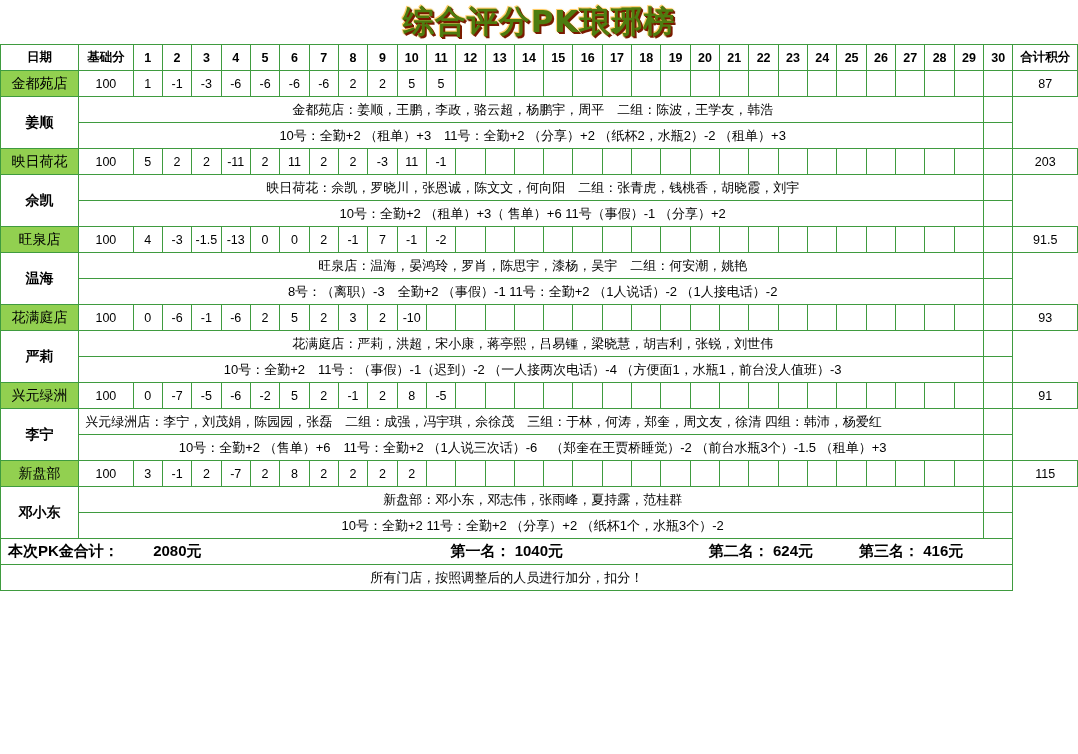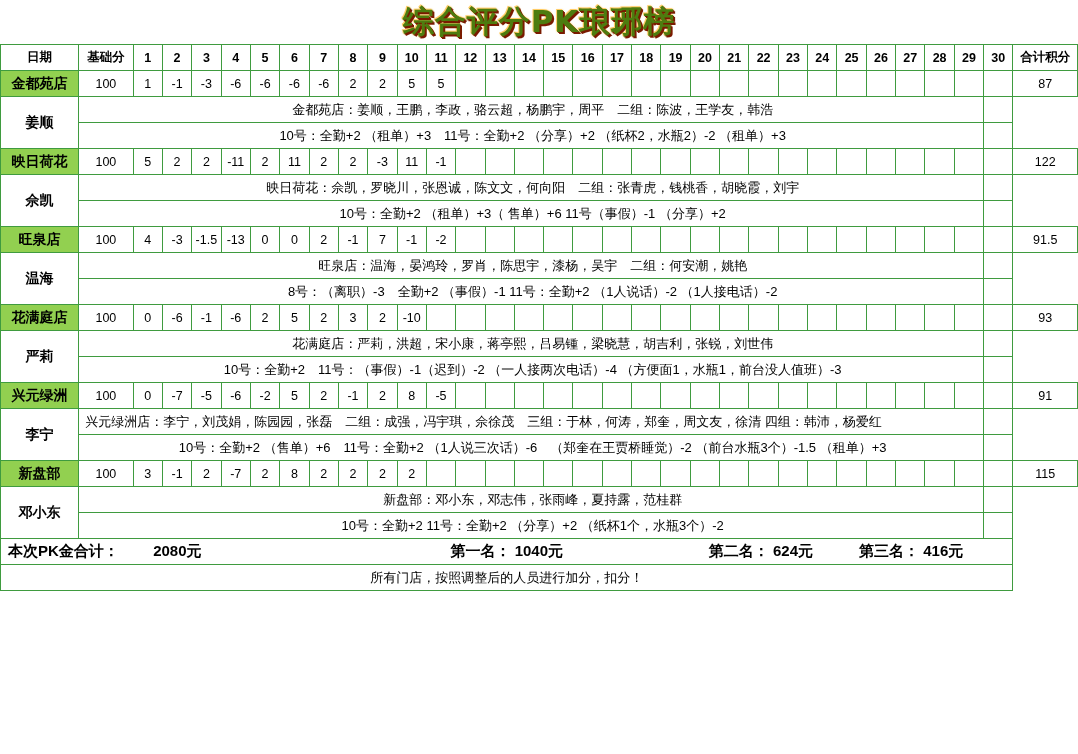--- a/index.html
+++ b/index.html
@@ -62,21 +62,21 @@
     font-weight: bold;
     font-size: 12.5px;
   }
   .greenrow td {
     background: #92d050;
   }
   .greenrow td.scorecell {
     font-weight: normal;
   }
   .namecell {
-    font-weight: bold;
+    font-weight: normal;
     font-size: 14px;
     background: #92d050 !important;
   }
   .whitename {
     font-weight: bold;
     font-size: 14px;
     background: #ffffff !important;
     margin-left: 8px;
   }
   .detail {
@@ -269,21 +269,21 @@
       <td class="scorecell"></td>
       <td class="scorecell"></td>
       <td class="scorecell"></td>
       <td class="scorecell"></td>
       <td class="scorecell"></td>
       <td class="scorecell"></td>
       <td class="scorecell"></td>
       <td class="scorecell"></td>
       <td class="scorecell"></td>
       <td class="scorecell"></td>
-      <td class="scorecell">122</td>
+      <td class="scorecell">203</td>
     </tr>
     <tr>
       <td class="whitename" rowspan="2">佘凯</td>
       <td class="detail" colspan="30">映日荷花：佘凯，罗晓川，张恩诚，陈文文，何向阳　二组：张青虎，钱桃香，胡晓霞，刘宇</td>
       <td></td>
     </tr>
     <tr>
       <td class="detail" colspan="30">10号：全勤+2 （租单）+3（ 售单）+6 11号（事假）-1 （分享）+2</td>
       <td></td>
     </tr>

